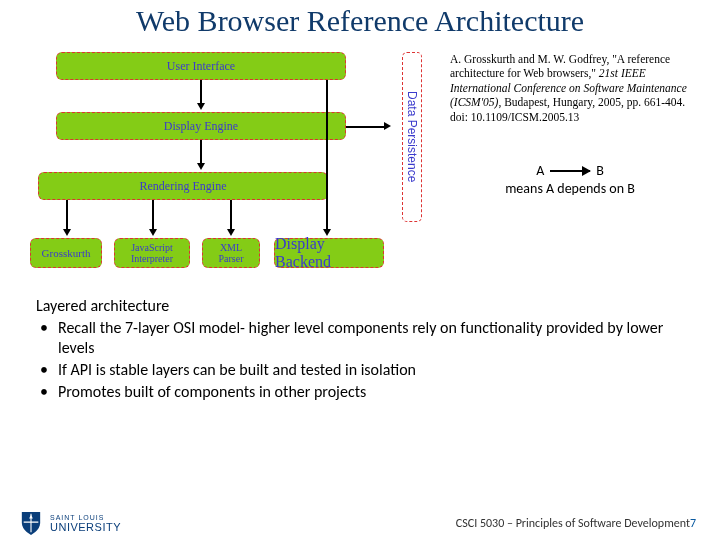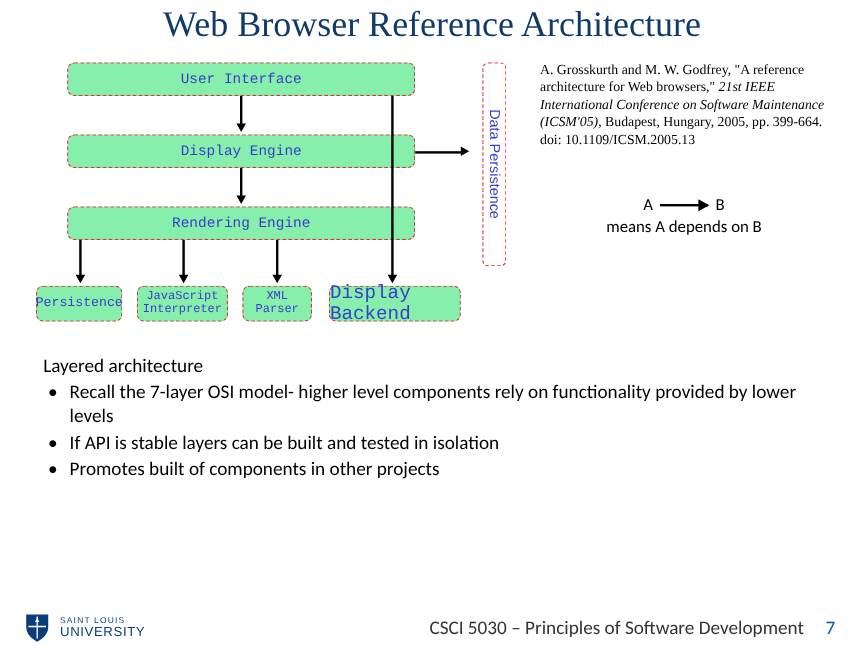--- a/index.html
+++ b/index.html
@@ -87,36 +87,36 @@
   .slu-shield {
     width: 22px; height: 26px; position: relative;
   }
   .slu-shield svg { width:100%; height:100%; }
   .slu-text {
     font-family: 'Trebuchet MS', Arial, sans-serif;
     font-size: 11px; letter-spacing: 0.5px;
   }
   .slu-text .top { font-size: 7px; letter-spacing: 1px; }
   .footer-right {
-    display:flex; align-items:center; gap:18px;
-    font-family: Calibri, Arial, sans-serif; font-size: 16px;
+    display:flex; align-items:center; 
+    font-family: Calibri, Arial, sans-serif; font-size: 12px;
     color:#333;
   }
   .footer-right .pagenum { color:#0a5aa0; }
 
   
   .dbox {
     position: absolute;
     border: 1.5px dashed #d33;
     border-radius: 6px;
-    background: #86efac;
+    background: #84cc16;
     display: flex;
     align-items: center;
     justify-content: center;
-    font-family: Liberation Mono, monospace;
+    font-family: Liberation Serif, serif;
     font-size: 12px;
     color: #3b3bcc;
   }
   .persist {
     position: absolute;
     right: 8px; top: 4px;
     width: 20px; height: 170px;
     border: 1.5px dashed #d33; border-radius: 5px;
     background:#fff;
     display:flex; align-items:center; justify-content:center;
@@ -143,23 +143,23 @@
 </head>
 <body>
 
 <div class="title">Web Browser Reference Architecture</div>
 
 <div class="content">
   <div class="diagram-col">
 
     <div class="dbox" style="left:26px; top:4px; width:290px; height:28px;">User Interface</div>
     <div class="dbox" style="left:26px; top:64px; width:290px; height:28px;">Display Engine</div>
-    <div class="dbox" style="left:26px; top:124px; width:290px; height:28px;">Rendering Engine</div>
-
-    <div class="dbox" style="left:0px; top:190px; width:72px; height:30px; font-size:11px;">Persistence</div>
+    <div class="dbox" style="left:8px; top:124px; width:290px; height:28px;">Rendering Engine</div>
+
+    <div class="dbox" style="left:0px; top:190px; width:72px; height:30px; font-size:11px;">Grosskurth</div>
     <div class="dbox" style="left:172px; top:190px; width:58px; height:30px; font-size:10px; white-space:pre; line-height:1.1; text-align:center;">XML
 Parser</div>
     <div class="dbox" style="left:84px; top:190px; width:76px; height:30px; font-size:10px; white-space:pre; line-height:1.1; text-align:center;">JavaScript
 Interpreter</div>
     <div class="dbox" style="left:244px; top:190px; width:110px; height:30px; font-size:16px;">Display Backend</div>
 
     <div class="persist">
         <span>Data Persistence</span>
       </div>
 
@@ -181,21 +181,21 @@
     <div class="dline v" style="left:122px; top:152px; height:31px;"></div>
     <div class="arrowhead-d" style="left:118.5px; top:181px;"></div>
 
     <div class="dline v" style="left:200px; top:152px; height:31px;"></div>
     <div class="arrowhead-d" style="left:196.5px; top:181px;"></div>
 
   </div>
 
   <div class="info-col">
     <div class="citation">
-      <span>A. Grosskurth and M. W. Godfrey, "A reference architecture for Web browsers," </span><span class="italic">21st IEEE International Conference on Software Maintenance (ICSM'05)</span><span>, Budapest, Hungary, 2005, pp. 399-664.</span><br>
+      <span>A. Grosskurth and M. W. Godfrey, "A reference architecture for Web browsers," </span><span class="italic">21st IEEE International Conference on Software Maintenance (ICSM'05)</span><span>, Budapest, Hungary, 2005, pp. 661-404.</span><br>
       <span>doi: 10.1109/ICSM.2005.13</span>
     </div>
     <div class="depends">
       <div class="depends-row1">
         <span>A</span>
         <span class="arrow-long"></span>
         <span>B</span>
       </div>
       <div>means A depends on B</div>
     </div>

